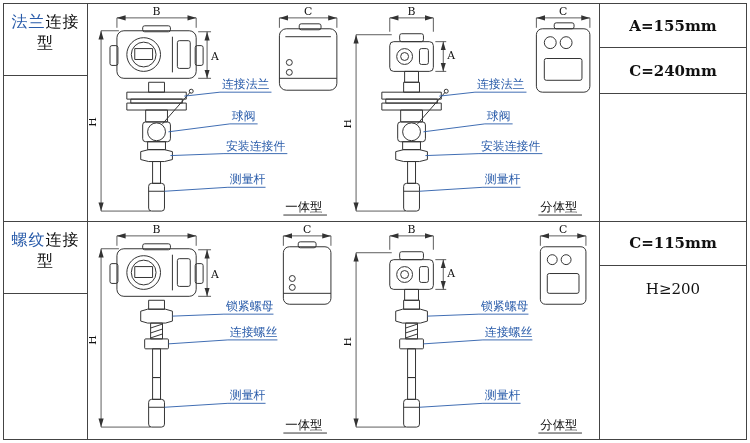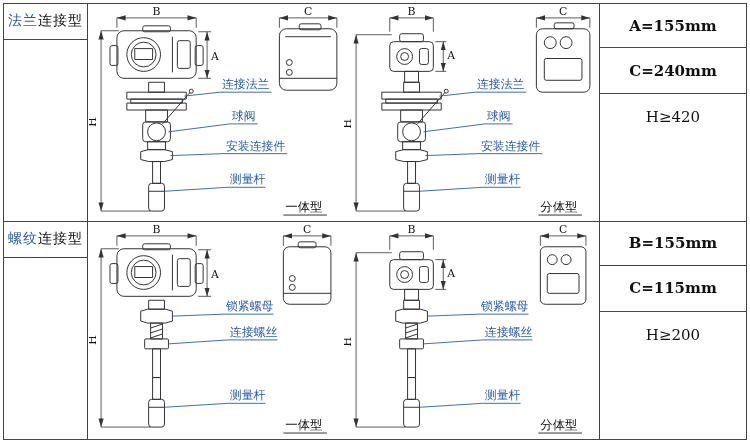--- a/index.html
+++ b/index.html
@@ -7,22 +7,22 @@
   html,body { margin:0; padding:0; background:#ffffff; }
   body { width:750px; height:443px; font-family:"Liberation Sans", sans-serif; }
   .sheet { width:744px; height:437px; margin:3px; border:1px solid #444; background:#fff; }
   .grid { display:grid; width:100%; height:100%;
           grid-template-columns:84px 1fr 146px;
           grid-template-rows:1fr 1fr; }
   .cell { min-width:0; min-height:0; }
   .rb { border-right:1px solid #444; }
   .bb { border-bottom:1px solid #444; }
   .head-cell { padding-top:2px; }
-  .hdr { border-bottom:1px solid #444; padding:6px 2px 9px; text-align:center;
-         font-size:14px; color:#111; letter-spacing:1px; }
+  .hdr { border-bottom:1px solid #444; padding:6px 2px 21px; text-align:center;
+         font-size:16px; color:#111; letter-spacing:1px; }
   .hdr .accent { color:var(--accent); }
   .mid-cell { display:flex; justify-content:space-around; align-items:flex-start; padding:1px 0; }
   .spec-col { display:grid; grid-template-rows:44px 46px 46px 1fr; }
   .spec { display:flex; align-items:center; justify-content:center;
           font-family:"DejaVu Serif", serif; font-size:15px; color:#111; }
   .spec + .spec { border-top:0; }
   .spec.line { border-bottom:1px solid #444;font-weight:bold; }
   svg.diagram { display:block; }
   .st { fill:none; stroke:var(--line); stroke-width:1; stroke-linejoin:round; }
   .dim-line, .ext { fill:none; stroke:var(--line); stroke-width:0.8; }
@@ -207,21 +207,20 @@
         <text class="dim" text-anchor="middle" x="221" y="10">C</text>
         <use href="#g-side-box-split" x="194" y="24"></use>
         <text class="cap" x="198" y="208">分体型</text>
         <line class="st" x1="196" y1="212" x2="240" y2="212"></line>
       </svg>
     </div>
 
     <div class="cell bb spec-col">
       <div class="spec line">A=155mm</div>
       <div class="spec line">C=240mm</div>
-      <div class="spec">H≥420</div>
     </div>
 
     <div class="cell rb head-cell">
       <div class="hdr">
         <span class="accent">螺纹</span><span>连接型</span>
       </div>
     </div>
 
     <div class="cell rb mid-cell">
 
@@ -299,19 +298,18 @@
           <line class="dim-line" x1="198" y1="13" x2="244" y2="13" marker-start="url(#arrow)" marker-end="url(#arrow)"></line>
         </g>
         <text class="dim" text-anchor="middle" x="221" y="10">C</text>
         <use href="#g-side-box-split-sm" x="198" y="24"></use>
         <text class="cap" x="198" y="208">分体型</text>
         <line class="st" x1="196" y1="212" x2="240" y2="212"></line>
       </svg>
     </div>
 
     <div class="cell spec-col">
-      <div class="spec line">B=155mm</div>
       <div class="spec line">C=115mm</div>
       <div class="spec">H≥200</div>
     </div>
 
   </div>
 </div>
 
 </body></html>

